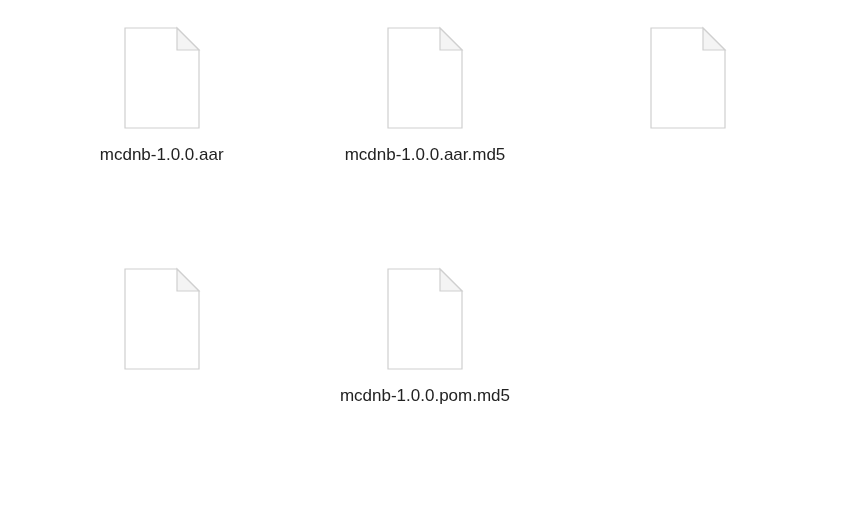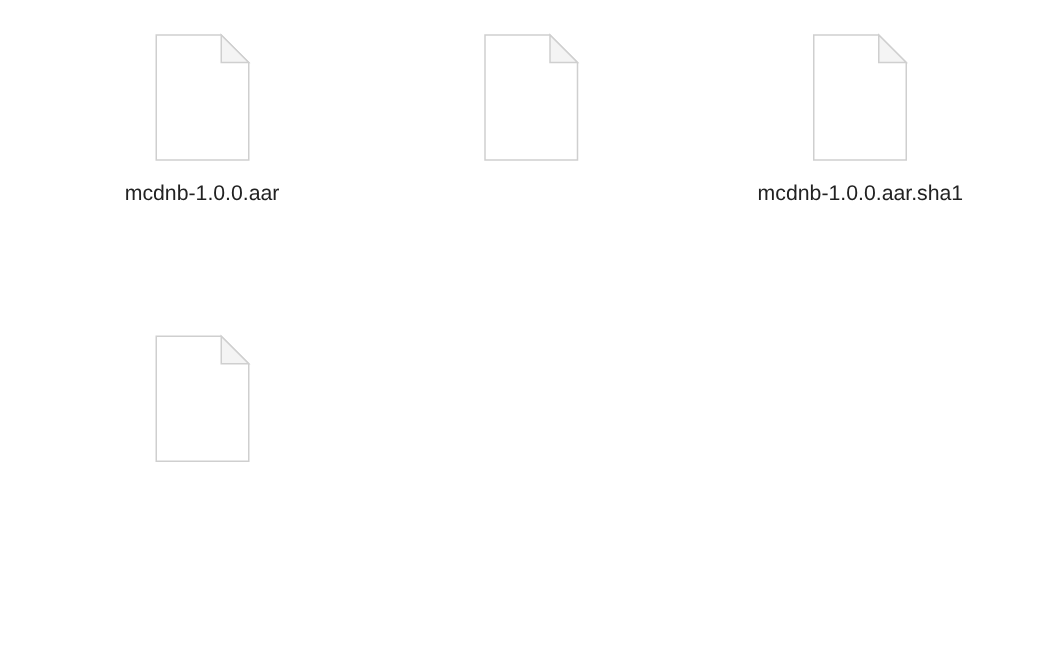--- a/index.html
+++ b/index.html
@@ -64,36 +64,45 @@
     <div class="file-label">mcdnb-1.0.0.aar</div>
   </div>
 
   <div class="file-item">
     <div class="file-icon">
       <svg viewBox="0 0 82 104">
         <path d="M 4 2 L 56 2 L 78 24 L 78 102 L 4 102 Z" fill="#ffffff" stroke="#cfcfcf" stroke-width="1.2"></path>
         <path d="M 56 2 L 56 24 L 78 24 Z" fill="#f4f4f4" stroke="#cfcfcf" stroke-width="1.2"></path>
       </svg>
     </div>
-  </div>
-
-  <div class="file-item">
-    <div class="file-icon">
-      <svg viewBox="0 0 82 104">
-        <path d="M 4 2 L 56 2 L 78 24 L 78 102 L 4 102 Z" fill="#ffffff" stroke="#cfcfcf" stroke-width="1.2"></path>
-        <path d="M 56 2 L 56 24 L 78 24 Z" fill="#f4f4f4" stroke="#cfcfcf" stroke-width="1.2"></path>
-      </svg>
-    </div>
-    <div class="file-label">mcdnb-1.0.0.aar.sha1</div>
+    <div class="file-label">mcdnb-1.0.0.aar.md5</div>
   </div>
 
   <div class="file-item">
     <div class="file-icon">
       <svg viewBox="0 0 82 104">
         <path d="M 4 2 L 56 2 L 78 24 L 78 102 L 4 102 Z" fill="#ffffff" stroke="#cfcfcf" stroke-width="1.2"></path>
         <path d="M 56 2 L 56 24 L 78 24 Z" fill="#f4f4f4" stroke="#cfcfcf" stroke-width="1.2"></path>
       </svg>
     </div>
   </div>
 
+  <div class="file-item">
+    <div class="file-icon">
+      <svg viewBox="0 0 82 104">
+        <path d="M 4 2 L 56 2 L 78 24 L 78 102 L 4 102 Z" fill="#ffffff" stroke="#cfcfcf" stroke-width="1.2"></path>
+        <path d="M 56 2 L 56 24 L 78 24 Z" fill="#f4f4f4" stroke="#cfcfcf" stroke-width="1.2"></path>
+      </svg>
+    </div>
+  </div>
+
+  <div class="file-item">
+    <div class="file-icon">
+      <svg viewBox="0 0 82 104">
+        <path d="M 4 2 L 56 2 L 78 24 L 78 102 L 4 102 Z" fill="#ffffff" stroke="#cfcfcf" stroke-width="1.2"></path>
+        <path d="M 56 2 L 56 24 L 78 24 Z" fill="#f4f4f4" stroke="#cfcfcf" stroke-width="1.2"></path>
+      </svg>
+    </div>
+    <div class="file-label">mcdnb-1.0.0.pom.md5</div>
+  </div>
 
 
 </div>
 
 </body></html>

